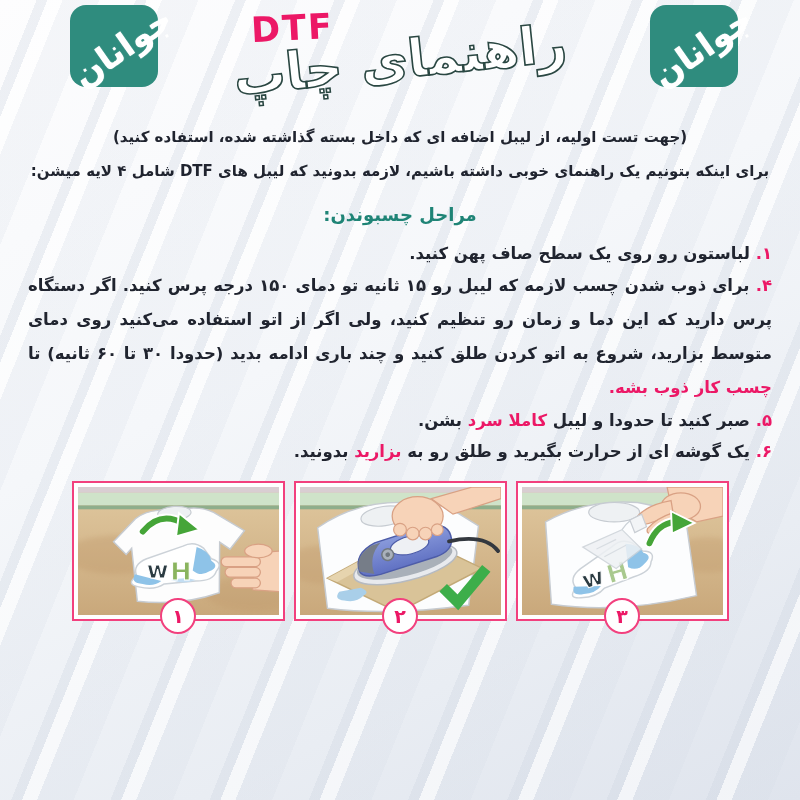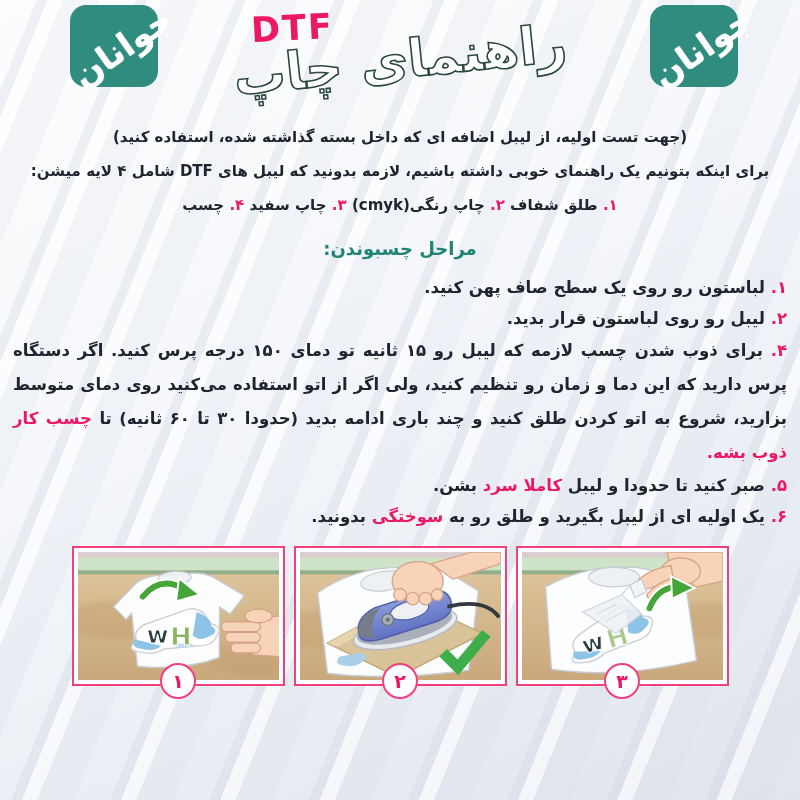--- a/index.html
+++ b/index.html
@@ -38,21 +38,21 @@
   .intro{direction:rtl;text-align:center;padding-top:8px;color:#20242f;font-weight:bold;}
   .intro-line{margin:0;font-size:15px;line-height:34px;white-space:nowrap;}
   .num{color:#ec1866;}
   .accent{color:#ec1866;}
   
   .section-heading{
     direction:rtl;text-align:center;margin:12px 25px 0;color:#1f8476;
     font-size:18px;font-weight:bold;line-height:30px;
   }
   
-  .steps{direction:rtl;padding:8px 13px 0;color:#20242f;font-weight:bold;font-size:16.5px;}
+  .steps{direction:rtl;padding:8px 28px 0;color:#20242f;font-weight:bold;font-size:16.5px;}
   .step{margin:0;text-align:right;line-height:31px;}
   .step.para{text-align:justify;line-height:34px;}
   
   .panels{
     display:flex;justify-content:center;gap:9px;margin-top:14px;
   }
   .panel{
     position:relative;width:213px;height:140px;margin:0;background:#fff;
     border:2px solid #f2407e;box-sizing:border-box;padding:4px;
   }
@@ -77,31 +77,29 @@
       <span class="title-calligraphy">راهنمای چاپ</span>
     </div>
     <div class="logo logo-right">
       <span class="logo-script">جوانان</span>
     </div>
   </header>
 
   <section class="intro" dir="rtl">
     <p class="intro-line">(جهت تست اولیه، از لیبل اضافه ای که داخل بسته گذاشته شده، استفاده کنید)</p>
     <p class="intro-line">برای اینکه بتونیم یک راهنمای خوبی داشته باشیم، لازمه بدونید که لیبل های DTF شامل ۴ لایه میشن:</p>
-    <p class="intro-line"><span class="num">۱.</span><span> طلق شفاف </span><span class="num">۲.</span><span> چاپ رنگی(cmyk) </span><span class="num">۳.</span><span> چاپ سفید </span><span class="num">۴.</span><span> چسب</span></p>
   </section>
 
   <h2 class="section-heading" dir="rtl">مراحل چسبوندن:</h2>
 
   <section class="steps" dir="rtl">
     <p class="step"><span class="num">۱.</span><span> لباستون رو روی یک سطح صاف پهن کنید.</span></p>
-    <p class="step"><span class="num">۲.</span><span> لیبل رو روی لباستون قرار بدید.</span></p>
     <p class="step para"><span class="num">۴.</span><span> برای ذوب شدن چسب لازمه که لیبل رو ۱۵ ثانیه تو دمای ۱۵۰ درجه پرس کنید. اگر دستگاه پرس دارید که این دما و زمان رو تنظیم کنید، ولی اگر از اتو استفاده می‌کنید روی دمای متوسط بزارید، شروع به اتو کردن طلق کنید و چند باری ادامه بدید (حدودا ۳۰ تا ۶۰ ثانیه) تا </span><span class="accent">چسب کار ذوب بشه.</span></p>
     <p class="step"><span class="num">۵.</span><span> صبر کنید تا حدودا و لیبل </span><span class="accent">کاملا سرد</span><span> بشن.</span></p>
-    <p class="step"><span class="num">۶.</span><span> یک اولیه ای از لیبل بگیرید و طلق رو به </span><span class="accent">سوختگی</span><span> بدونید.</span></p>
+    <p class="step"><span class="num">۶.</span><span> یک گوشه ای از حرارت بگیرید و طلق رو به </span><span class="accent">بزارید</span><span> بدونید.</span></p>
   </section>
 
   <section class="panels">
 
     <figure class="panel">
       <svg viewBox="0 0 205 132" preserveAspectRatio="none">
         <defs>
           <linearGradient id="wood1" x1="0" y1="0" x2="0" y2="1">
             <stop offset="0" stop-color="#e0c89f"></stop>
               <stop offset="1" stop-color="#c9a87b"></stop>

